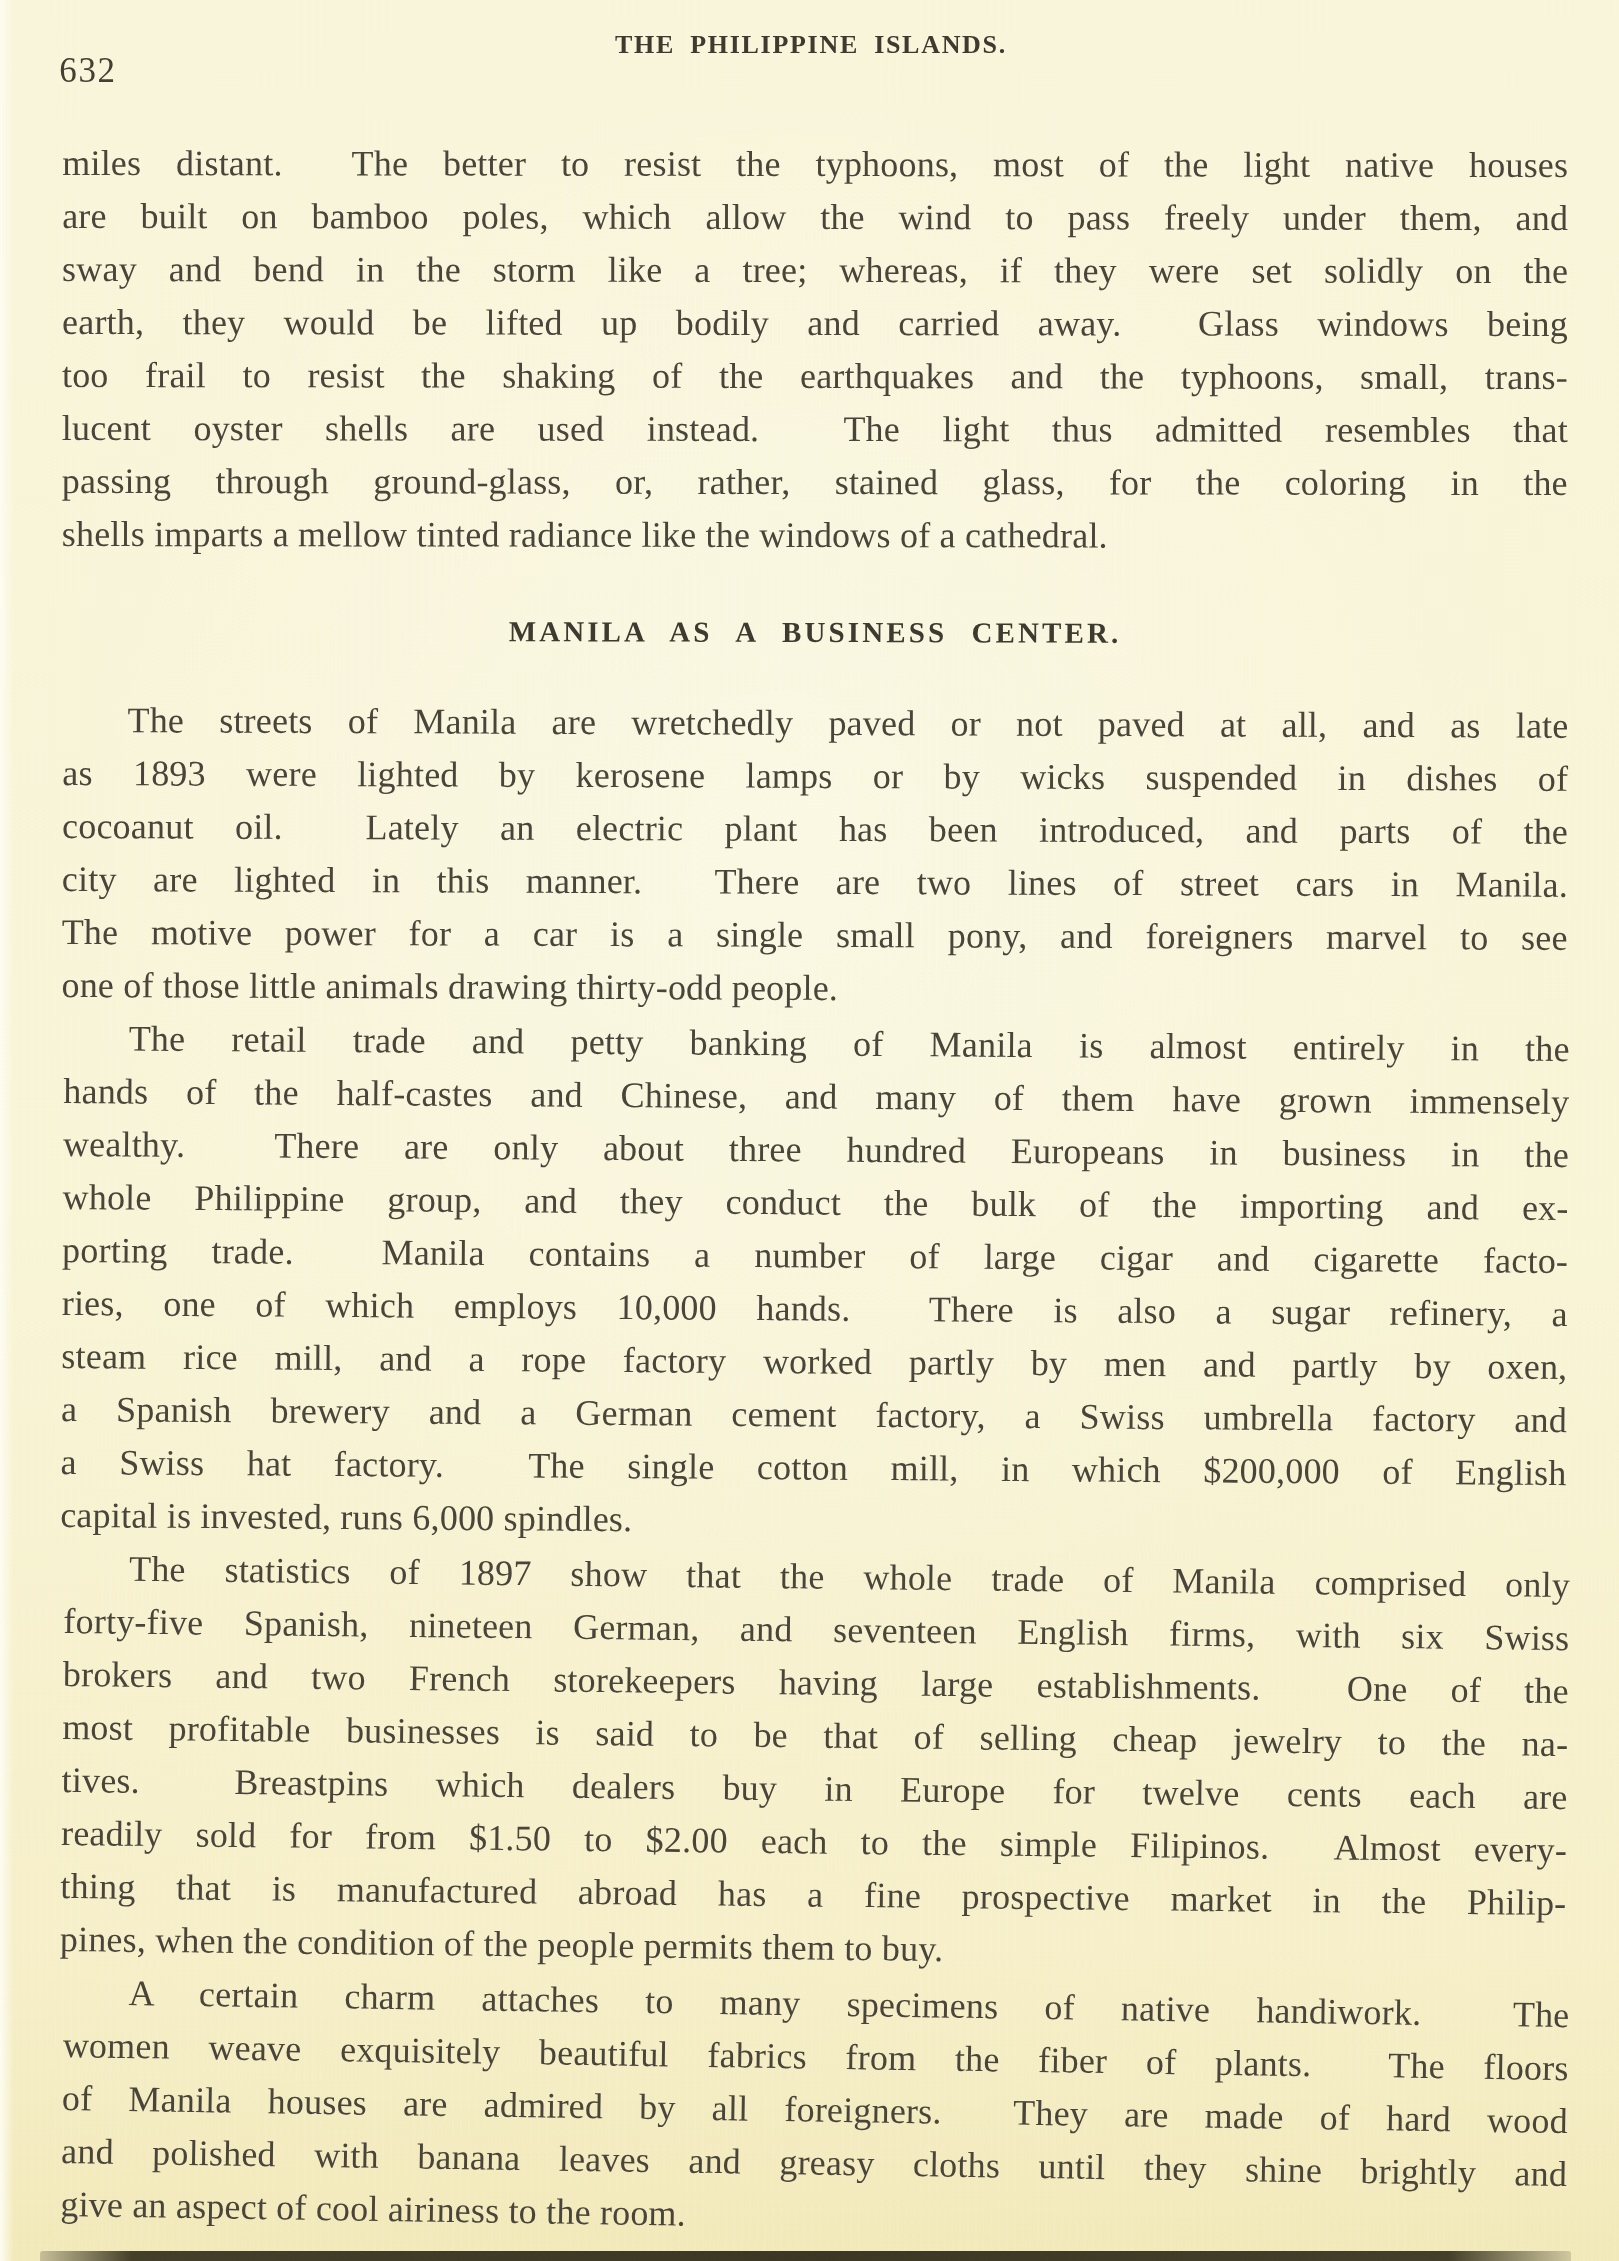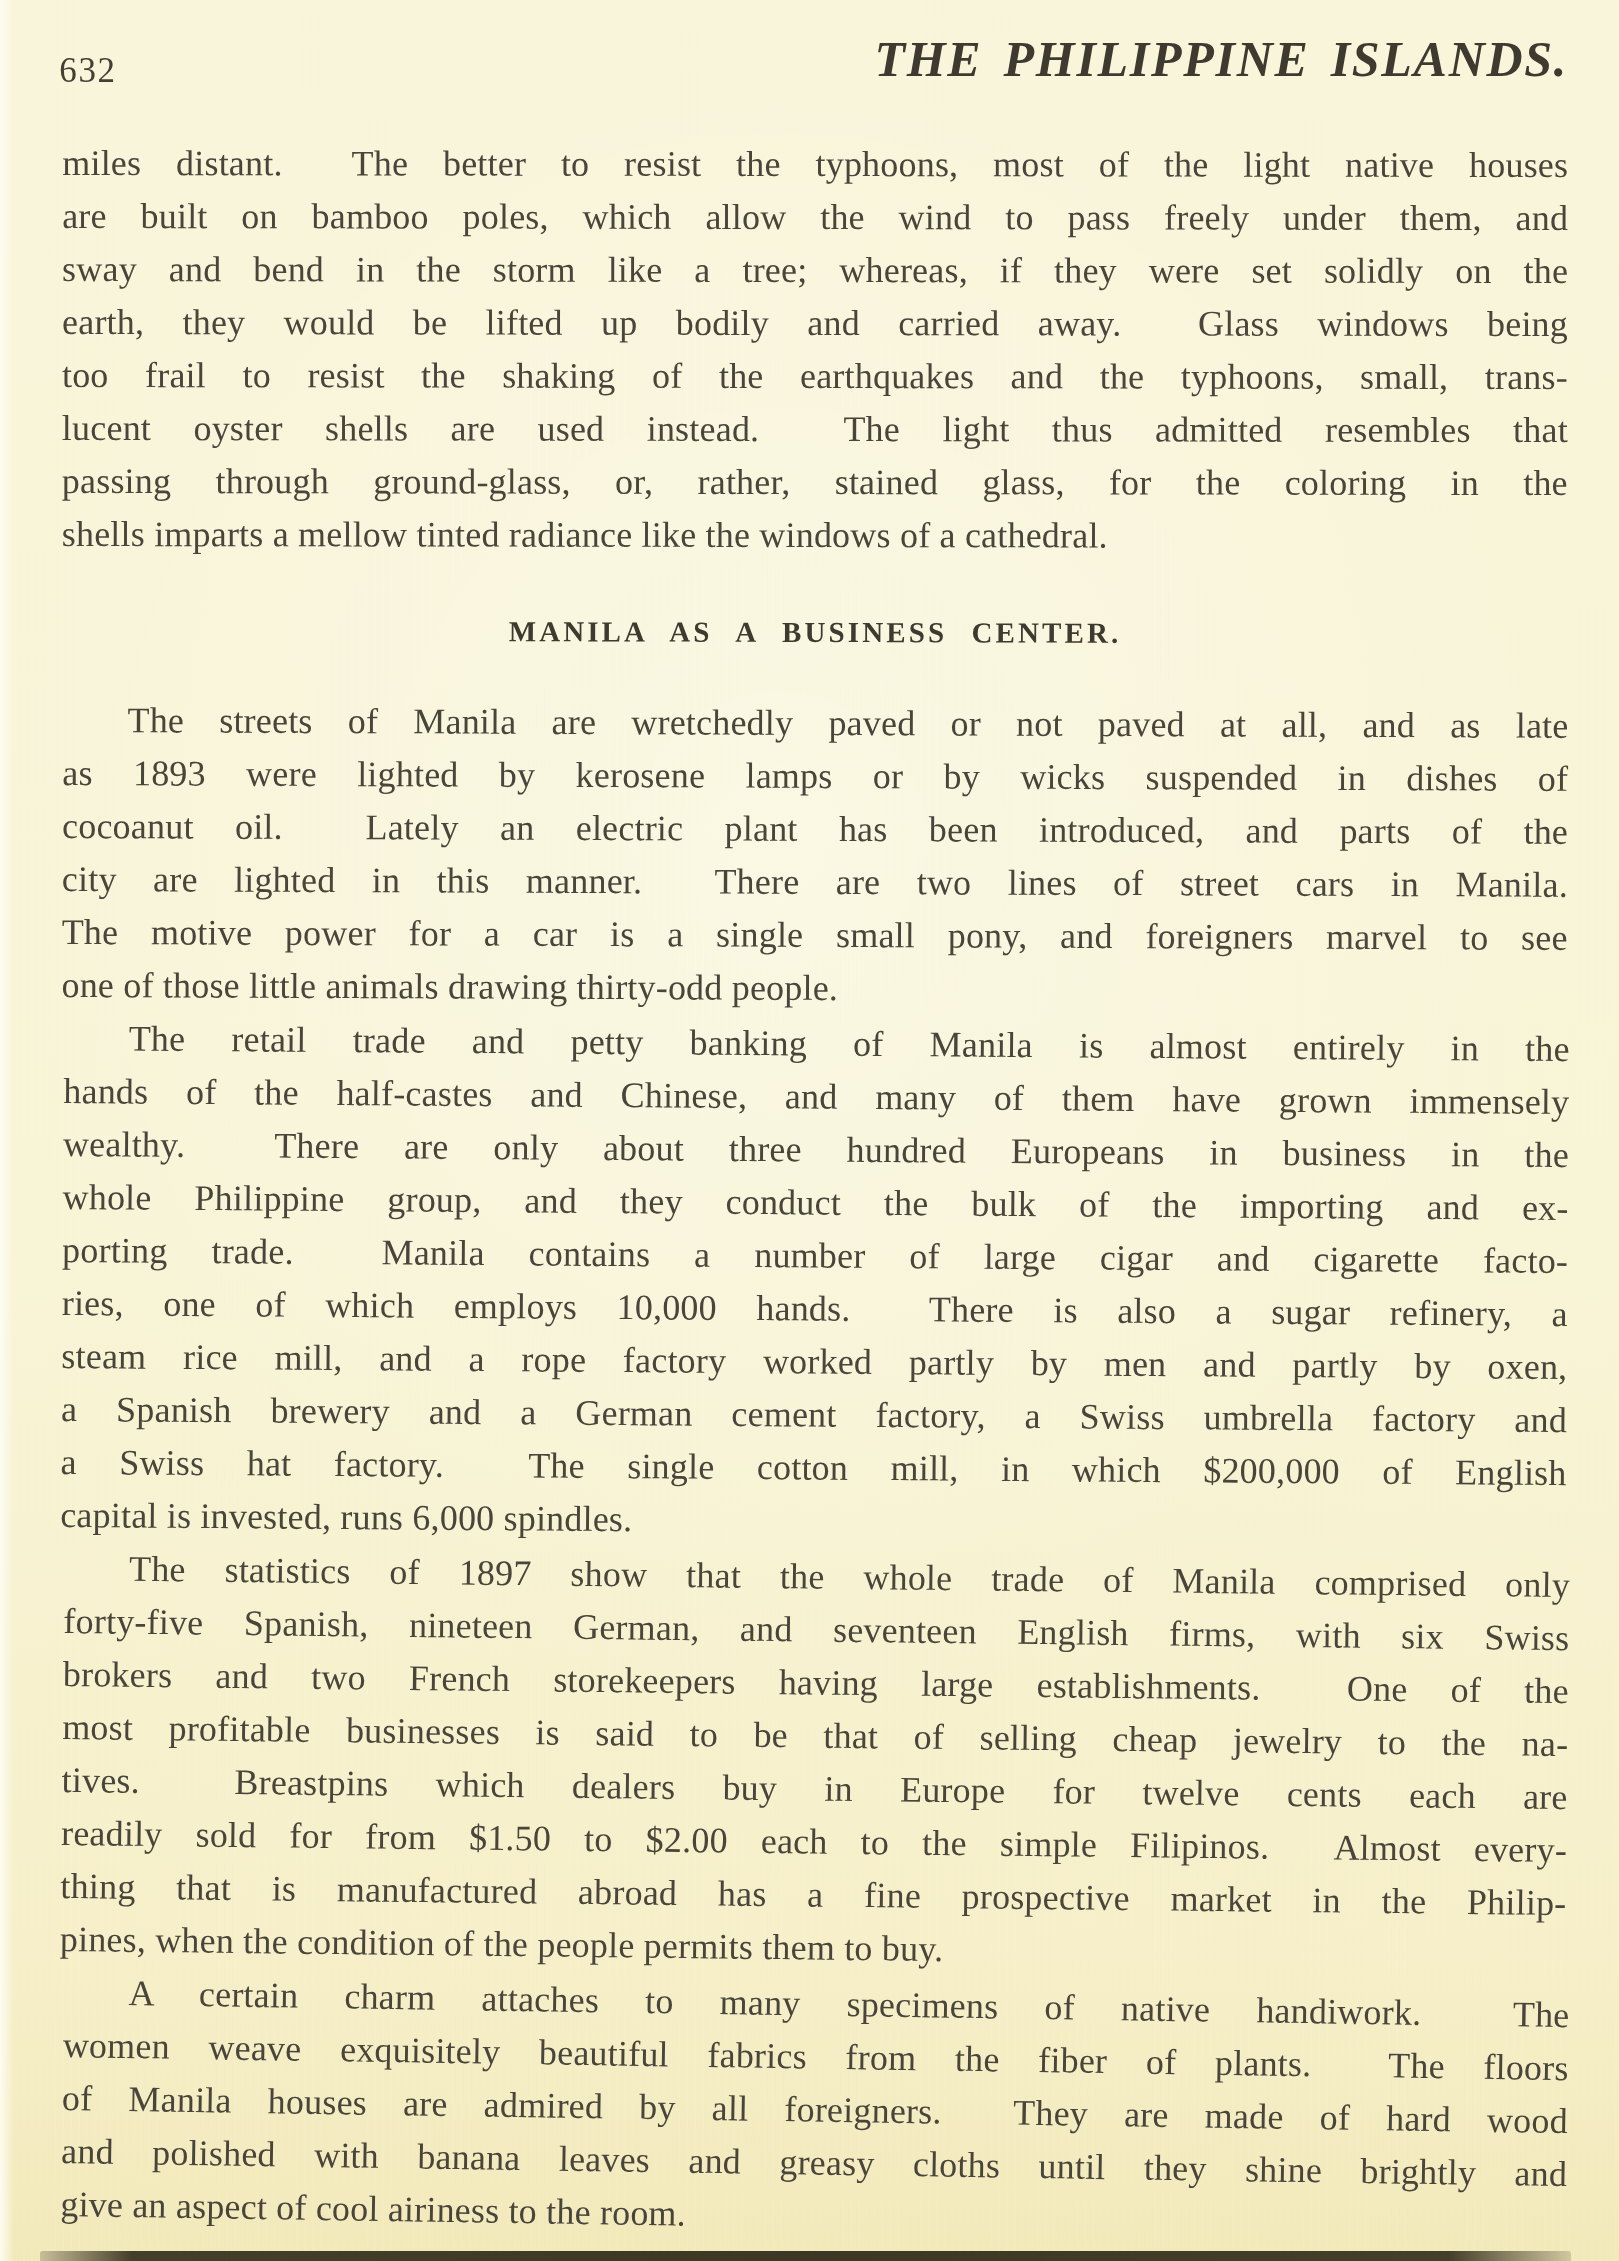--- a/index.html
+++ b/index.html
@@ -38,24 +38,23 @@
   .pageno {
     position: absolute;
     left: 5.2px;
     bottom: -5.2px;
     font-size: 35px;
     letter-spacing: 1.7px;
     color: #433f34;
   }
   .running {
     display: block;
-    text-align: right;
-    font-style: italic;
+    text-align: center;
     font-weight: 700;
-    font-size: 50px;
+    font-size: 26px;
     letter-spacing: 1.7px;
     word-spacing: 7px;
     color: #3e3a30;
   }
   .content {
     position: relative;
     margin-left: 8px;
   }
   .para {
     width: 100%;

